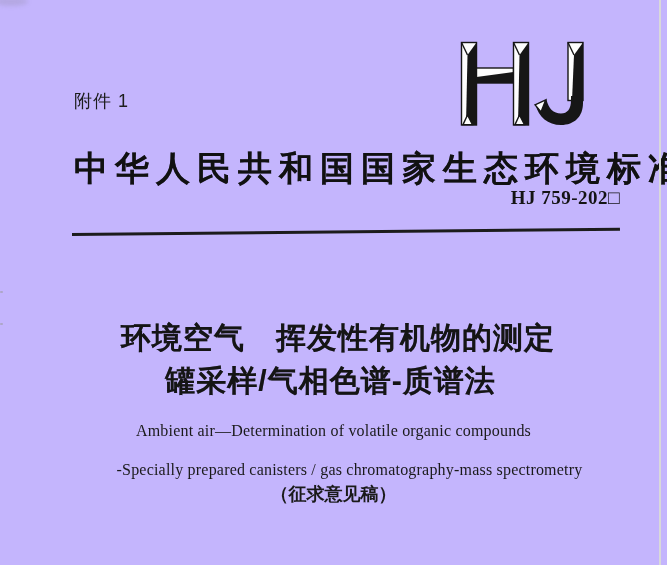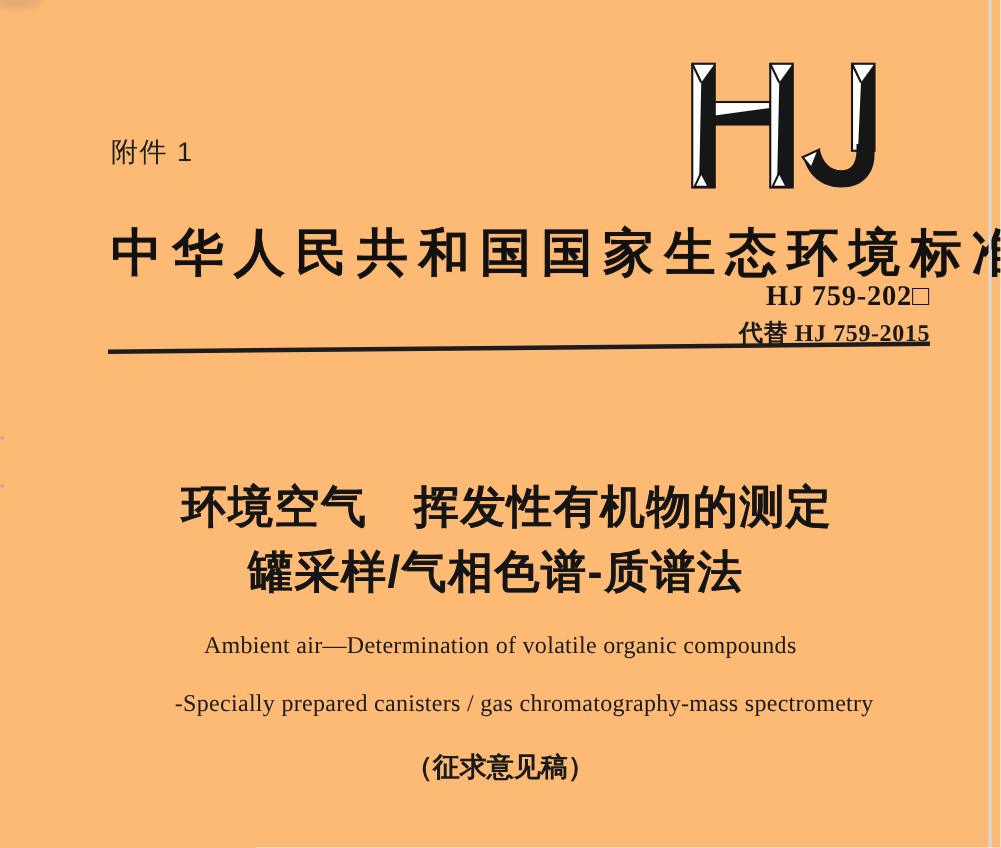--- a/index.html
+++ b/index.html
@@ -1,17 +1,17 @@
 <!DOCTYPE html>
 <html><head>
 <meta charset="utf-8">
 <style>
   html,body{margin:0;padding:0;background:#ffffff;}
   .page{
-    position:relative;width:667px;height:565px;background:#fdba74;overflow:hidden;
+    position:relative;width:667px;height:565px;background:#c4b5fd;overflow:hidden;
     font-family:"Liberation Serif","DejaVu Serif",serif;color:#161616;
   }
   .attachment{
     position:absolute;left:74px;top:89px;font-size:18px;font-weight:500;letter-spacing:1px;
     font-family:"Liberation Sans","DejaVu Sans",sans-serif;color:#1d1d1d;
   }
   .logo{position:absolute;left:455px;top:36px;width:140px;height:95px;}
   .sr{position:absolute;width:1px;height:1px;overflow:hidden;clip:rect(0 0 0 0);white-space:nowrap;}
   .org-title{
     position:absolute;left:74px;top:146px;margin:0;font-size:34px;font-weight:bold;
@@ -40,21 +40,21 @@
   .title-cn.l1{top:318px;padding-left:15px;}
   .title-cn.l2{top:361px;text-align:center;}
   .title-en{
     position:absolute;left:0;right:0;text-align:center;font-size:16px;color:#1a1a1a;
     letter-spacing:0.2px;white-space:nowrap;
     font-family:"Liberation Serif","DejaVu Serif",serif;
   }
   .title-en.l1{top:422px;}
   .title-en.l2{top:461px;margin-left:32px;}
   .draft{
-    position:absolute;left:0;right:0;top:499px;text-align:center;font-size:18px;font-weight:bold;
+    position:absolute;left:0;right:0;top:482px;text-align:center;font-size:18px;font-weight:bold;
     color:#1a1a1a;font-family:"Liberation Sans","DejaVu Sans",sans-serif;
   }
   .page-edge{
     position:absolute;left:659px;top:0;width:2px;height:565px;background:#d9d9d9;
   }
   .smudge{
     position:absolute;left:-6px;top:-3px;width:34px;height:9px;border-radius:50%;
     background:rgba(110,110,110,0.18);filter:blur(2px);
   }
   .speck{position:absolute;width:3px;height:2px;background:#9a9a9a;opacity:0.55;border-radius:1px;}
@@ -93,21 +93,20 @@
         <polygon points="80,68.8 90.8,63.8 86,76" fill="#fdfdfd" stroke="#161616"></polygon>
       </g>
     </svg>
     <span class="sr">HJ</span>
   </div>
 
   <h1 class="org-title">中华人民共和国国家生态环境标准</h1>
 
   <div class="std-no">HJ 759-202□</div>
 
-  <div class="replaces">代替 HJ 759-2015</div>
 
   <div class="rule"></div>
 
   <div class="title-cn l1">环境空气　挥发性有机物的测定</div>
   <div class="title-cn l2">罐采样/气相色谱-质谱法</div>
 
   <div class="title-en l1">Ambient air—Determination of volatile organic compounds</div>
   <div class="title-en l2">-Specially prepared canisters / gas chromatography-mass spectrometry</div>
 
   <div class="draft">（征求意见稿）</div>

